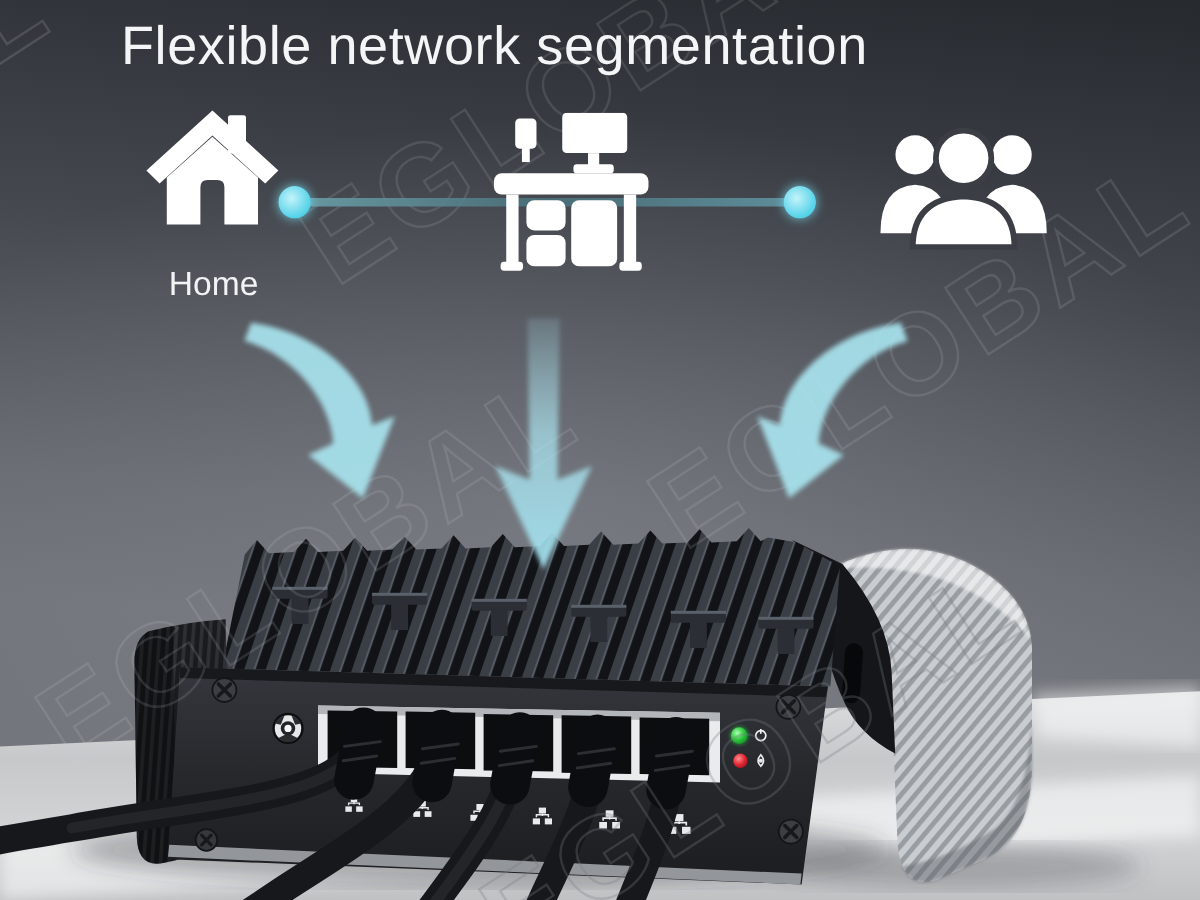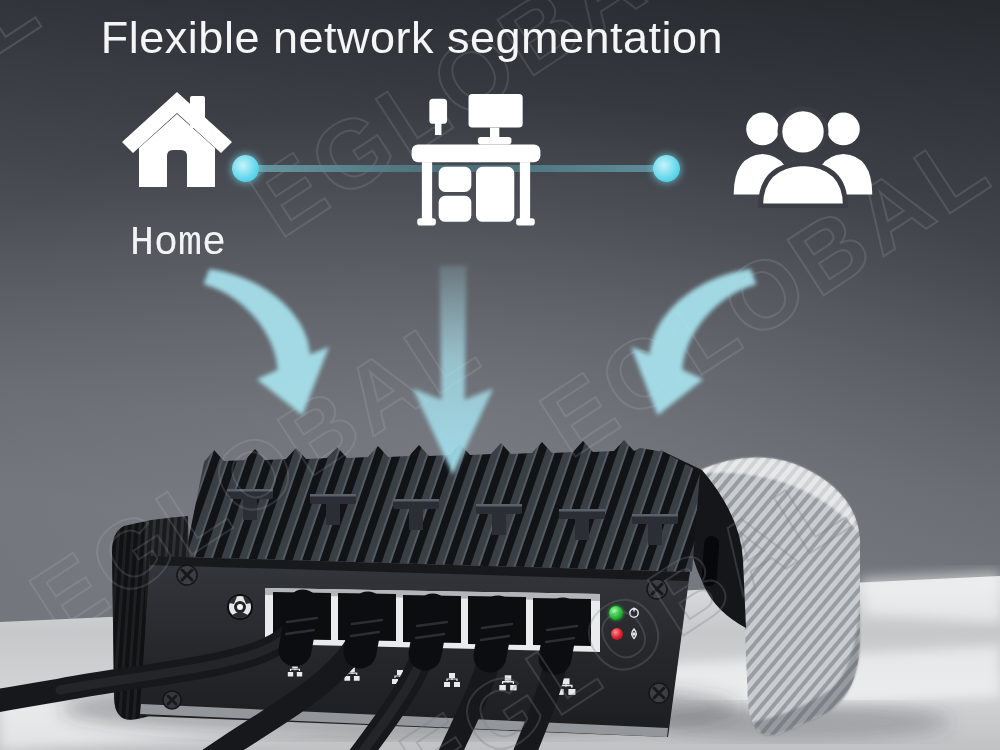--- a/index.html
+++ b/index.html
@@ -8,21 +8,21 @@
   
   .bg{position:absolute;inset:0;
       background:
         radial-gradient(ellipse 980px 520px at 48% 56%, rgba(140,143,150,.38), rgba(0,0,0,0) 62%),
         linear-gradient(186deg,#26292e 0%,#33363c 14%,#45484f 32%,#585b62 46%,#686b71 58%,#72757b 70%,#74777d 100%);}
   svg{position:absolute;left:0;top:0;}
   .layer{position:absolute;left:0;top:0;width:1000px;height:750px;}
   
   .title{position:absolute;left:0;top:12px;width:824px;text-align:center;
          font-size:45px;color:#f4f5f7;letter-spacing:.5px;}
-  .zone-label{position:absolute;font-size:40px;color:#f2f3f5;text-align:center;font-family:Liberation Mono, monospace;}
+  .zone-label{position:absolute;font-size:28px;color:#f2f3f5;text-align:center;}
   #lbl-home{left:100px;top:221px;width:156px;}
   #lbl-office{left:400px;top:221px;width:160px;}
   #lbl-guest{left:726px;top:225px;width:160px;}
   
   .connector{position:absolute;left:250px;top:165px;width:412px;height:7px;border-radius:3px;
              background:linear-gradient(90deg,rgba(105,155,165,.95),rgba(75,115,125,.85),rgba(95,145,158,.95));
              filter:blur(.6px);}
   .dot{position:absolute;width:27px;height:27px;border-radius:50%;
        background:radial-gradient(circle at 40% 38%,#c4f3fa,#5ad4ea 65%,#3fc2dc);
        box-shadow:0 0 9px rgba(120,220,238,.85);filter:blur(.4px);}

